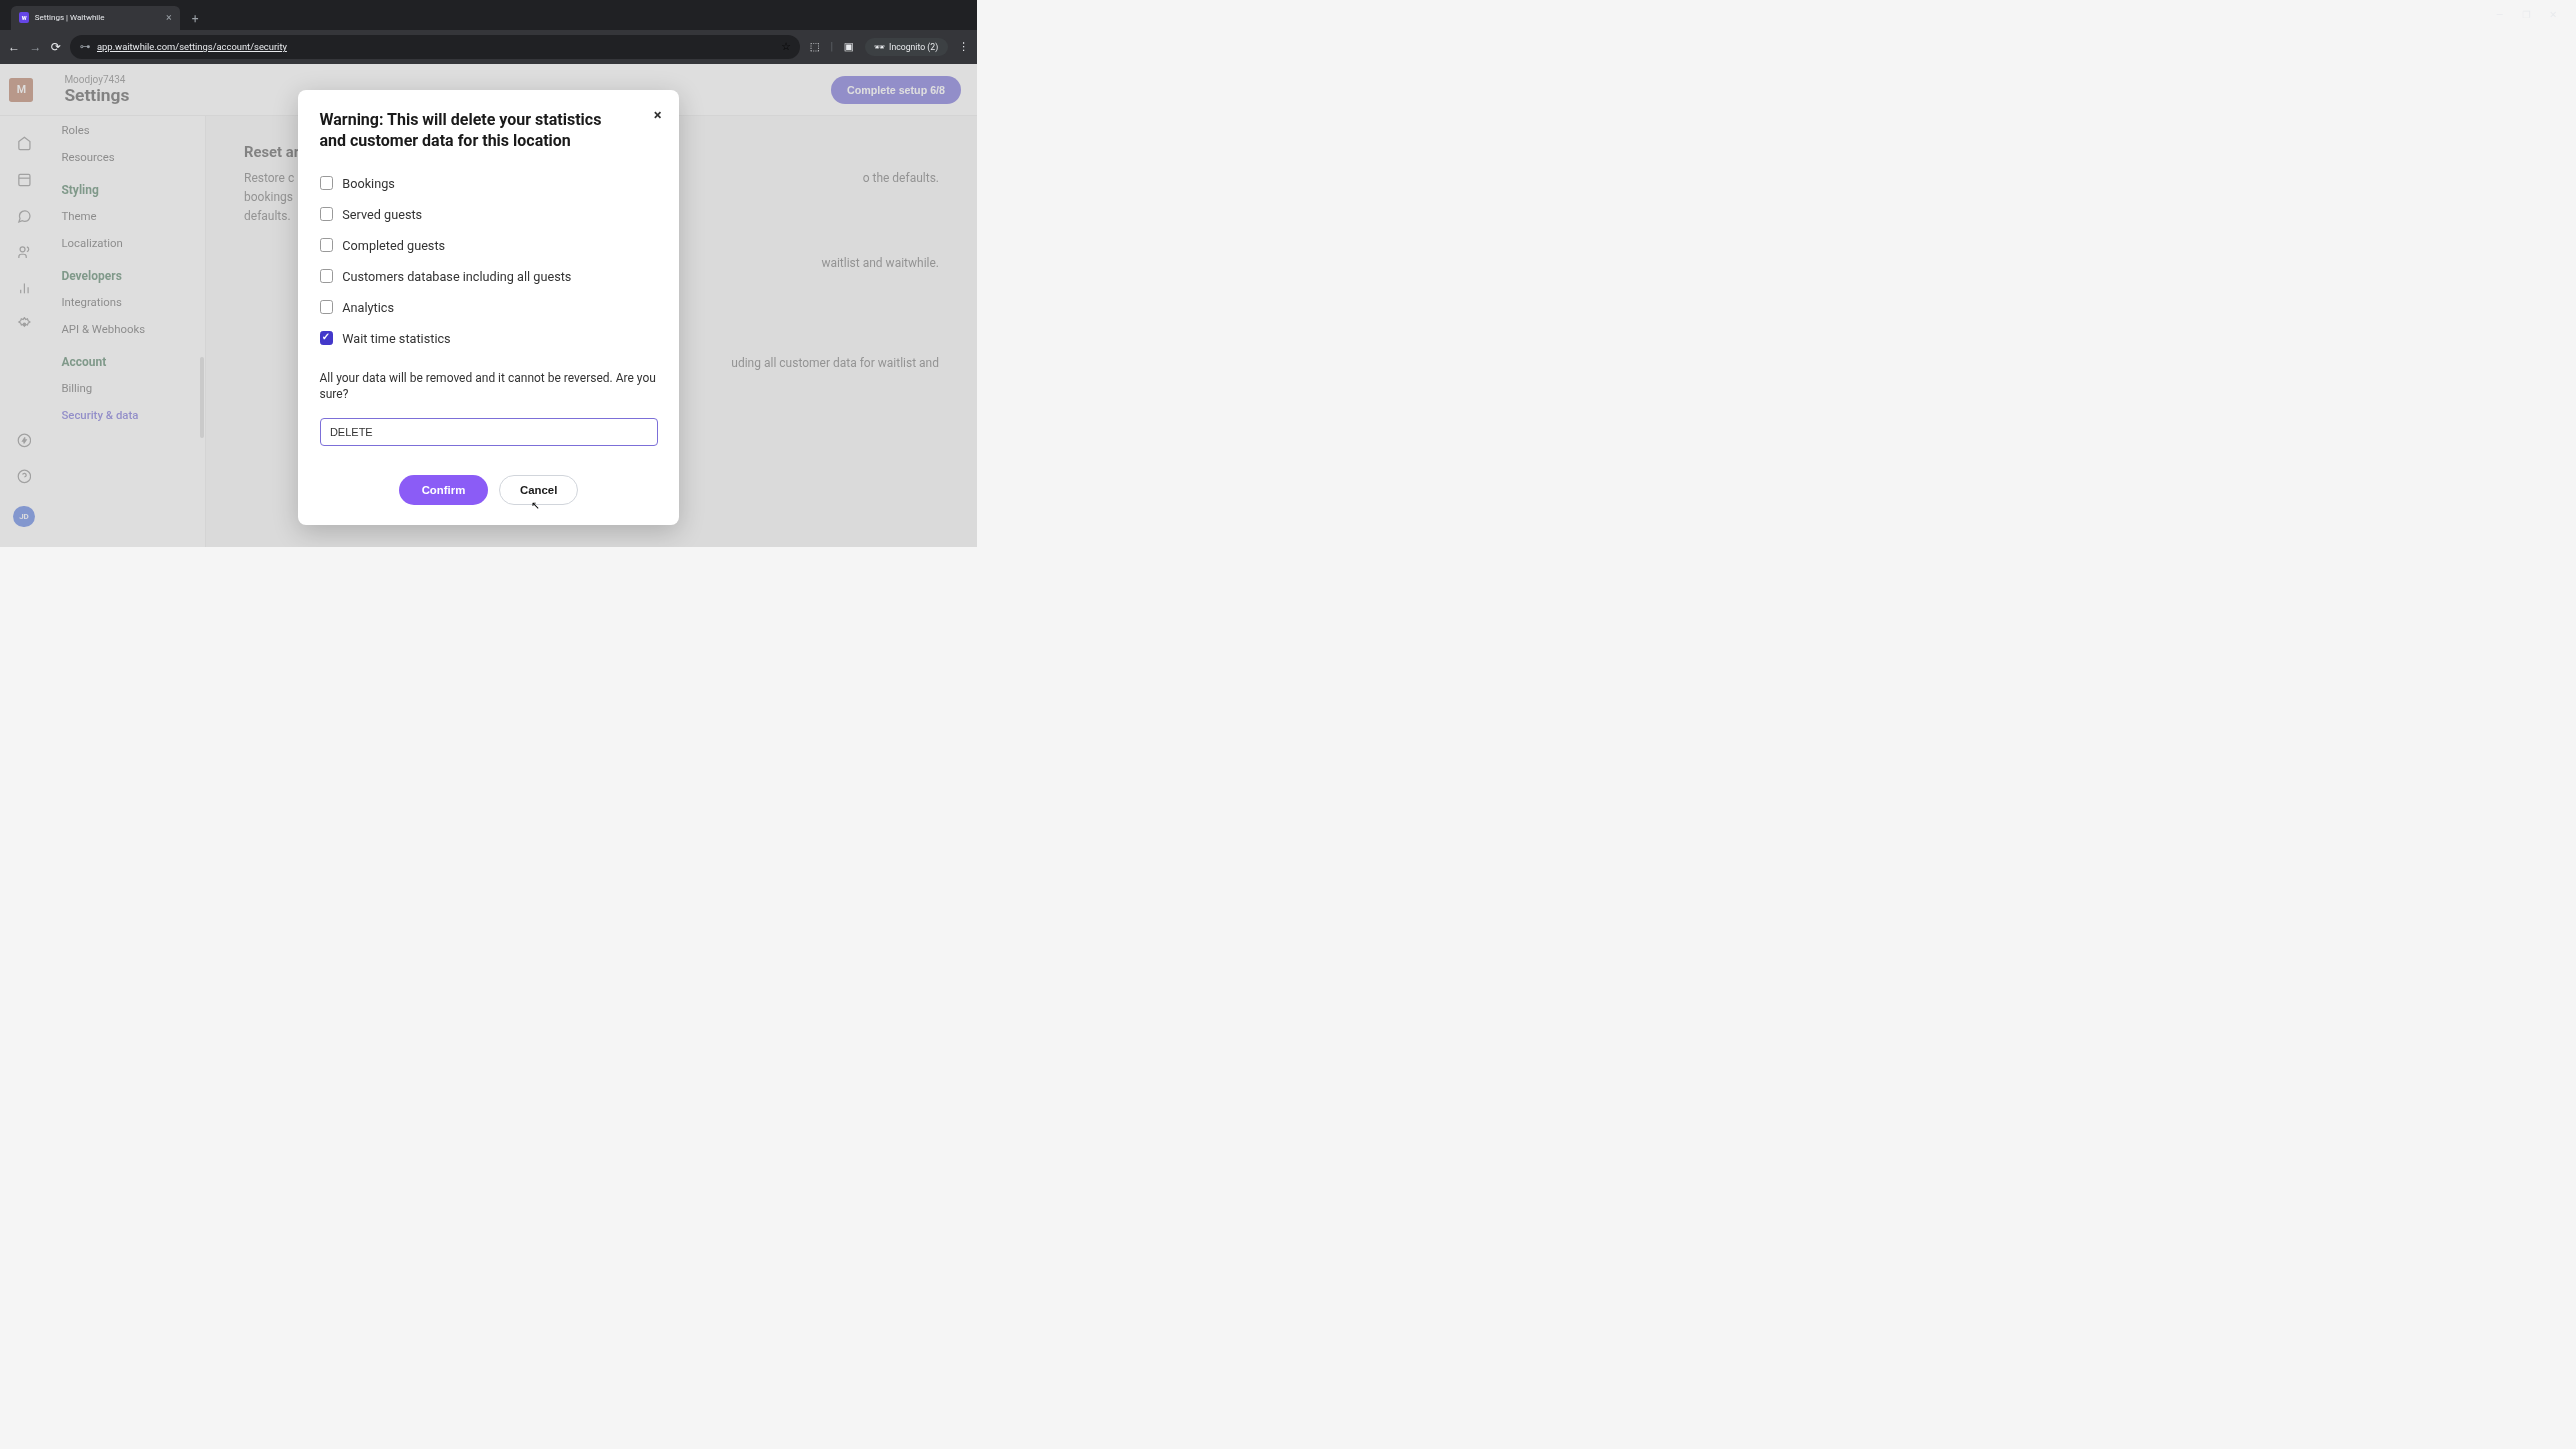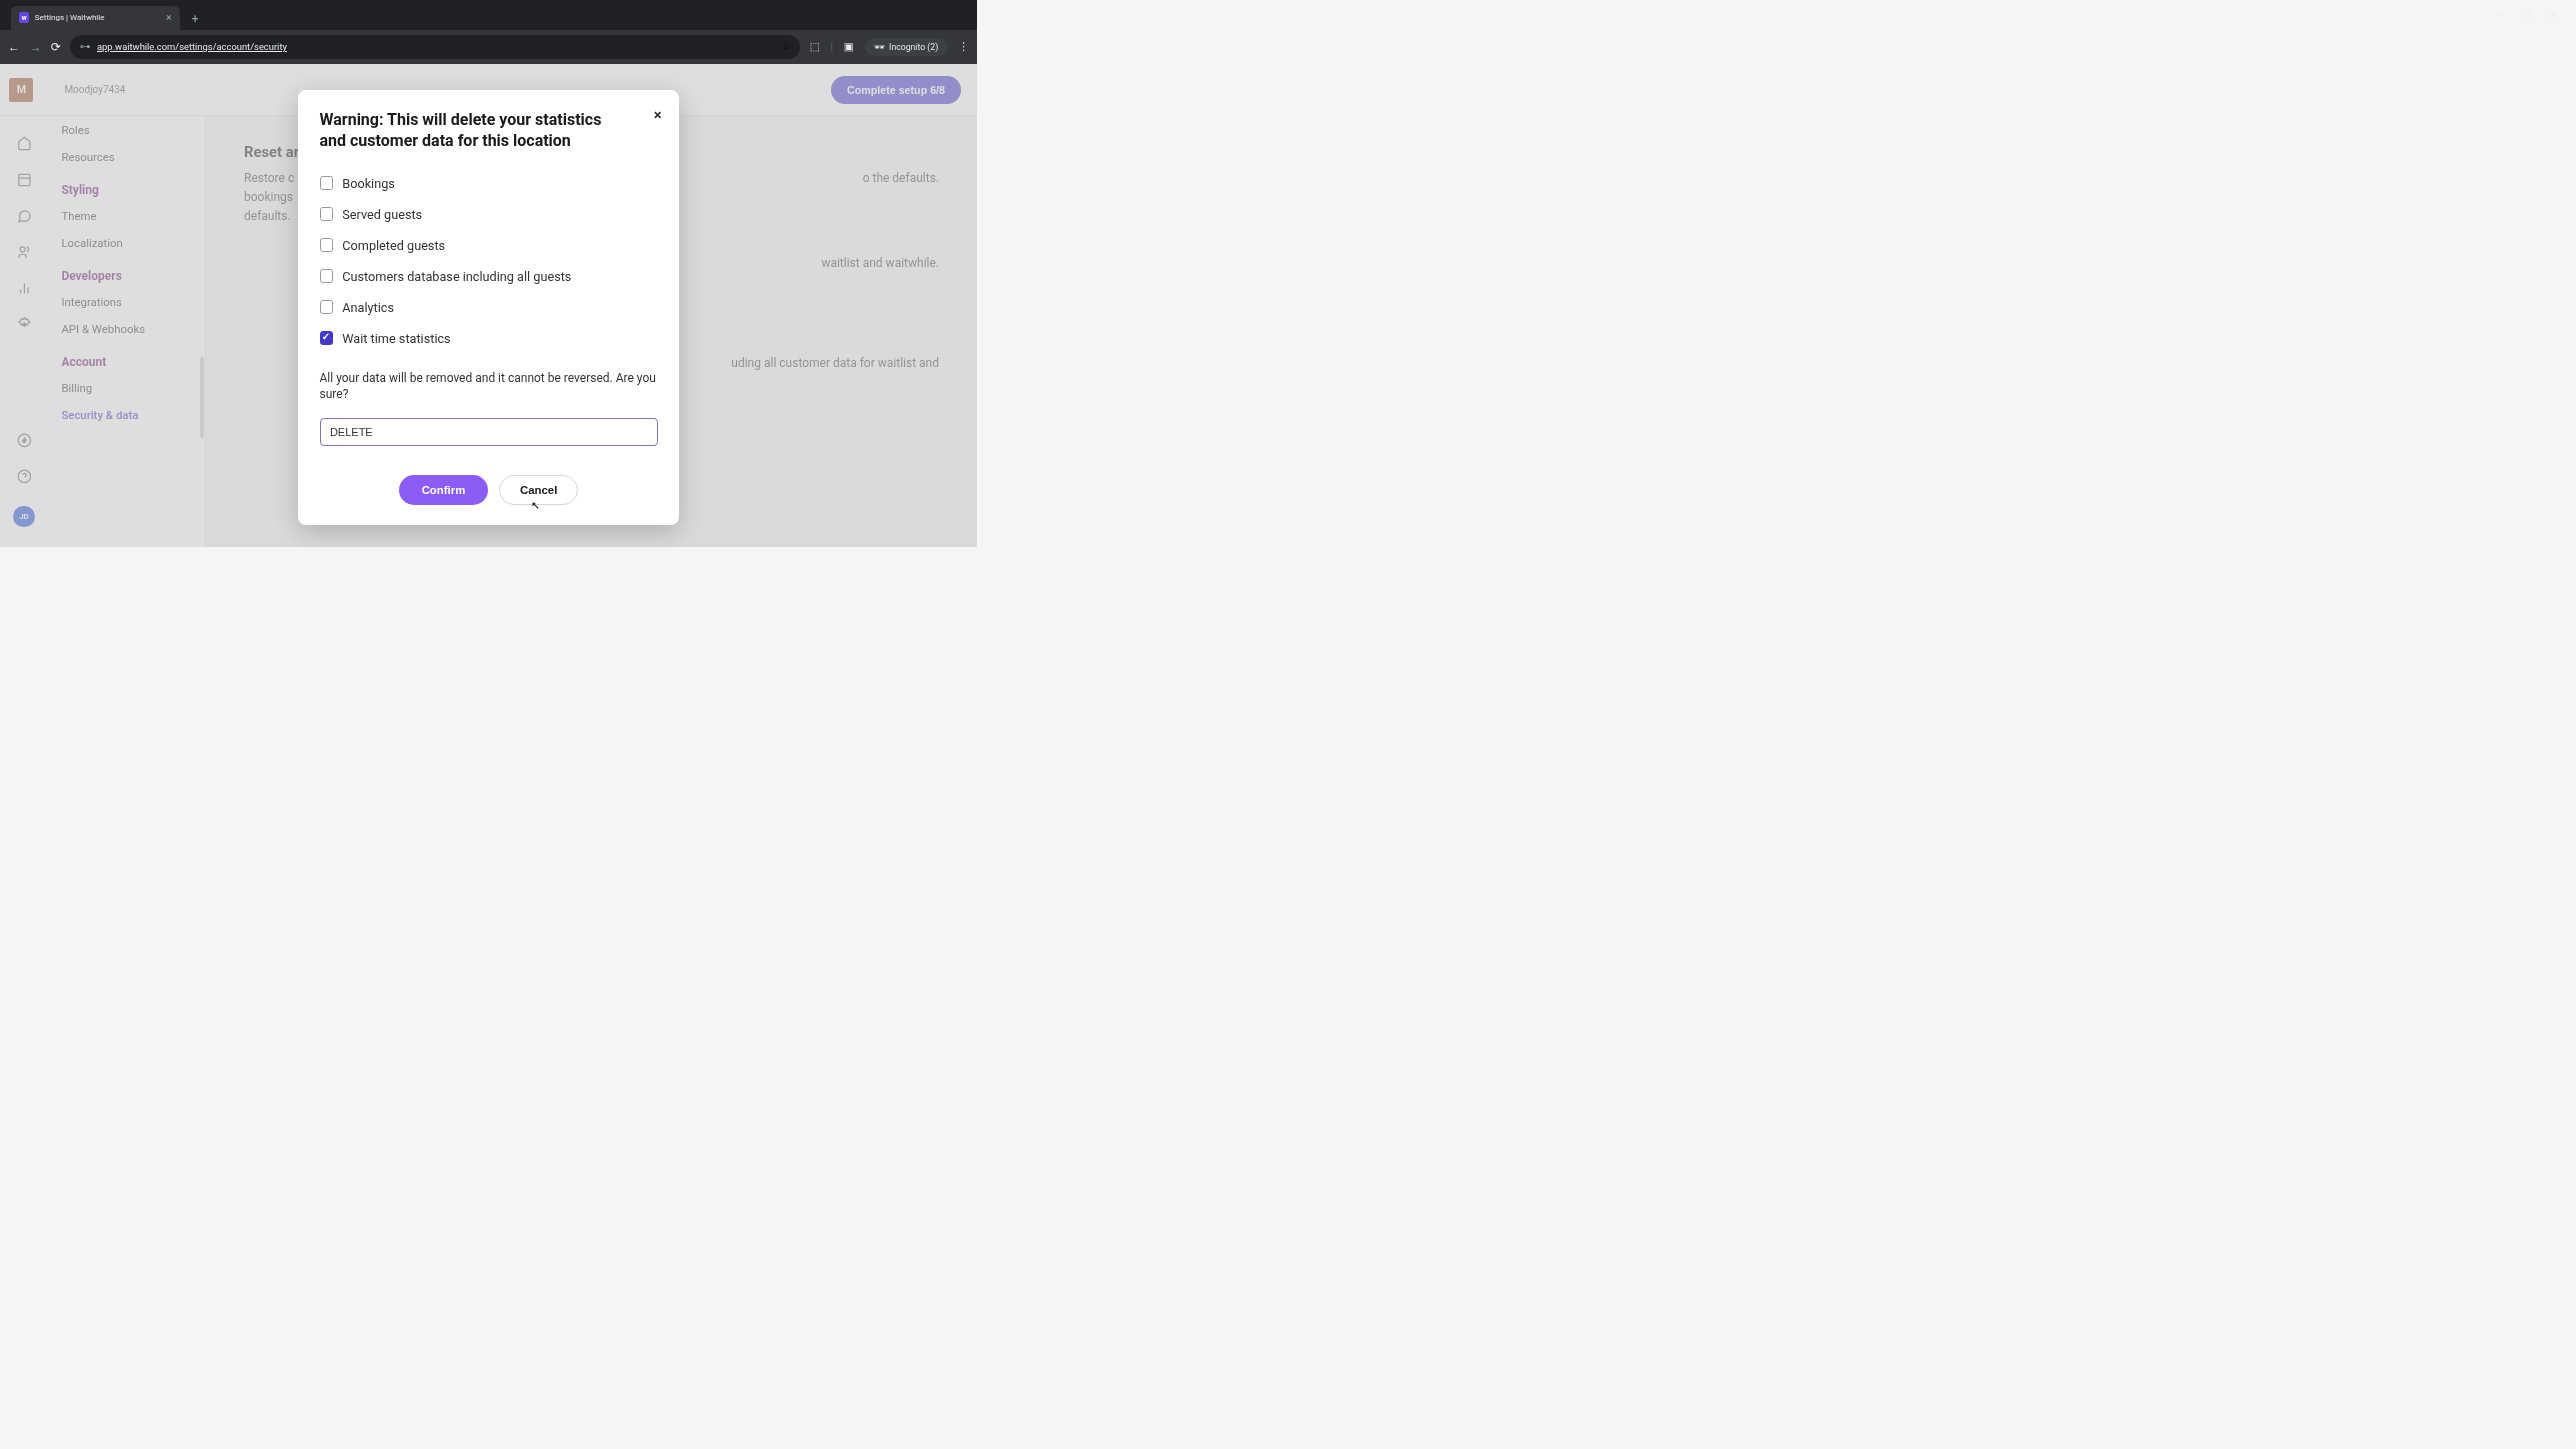--- a/index.html
+++ b/index.html
@@ -40,21 +40,21 @@
     
     .icon-rail { width: 48px; background: white; padding: 20px 0; display: flex; flex-direction: column; align-items: center; gap: 21.5px; }
     .icon-rail .rail-icon { color: #666; font-size: 13.4px; cursor: pointer; }
     .icon-rail .rail-spacer { flex: 1; }
     .rail-avatar { width: 21.5px; height: 21.5px; border-radius: 50%; background: #1d4ed8; color: white; display: flex; align-items: center; justify-content: center; font-size: 8px; font-weight: 600; }
     .rail-gear { color: #c026d3; }
     
     .sidebar { width: 158px; background: white; border-right: 0.7px solid #e5e5e5; padding: 0 0 13.4px 0; overflow-y: auto; position: relative; }
     .sidebar-inner { padding-left: 13.4px; padding-right: 5.4px; }
     .sidebar-item { font-size: 11.4px; color: #333; padding: 6.7px 0; cursor: pointer; }
-    .sidebar-heading { font-size: 12px; font-weight: 700; color: #701a75; padding: 12px 0 5.4px 0; }
+    .sidebar-heading { font-size: 12px; font-weight: 700; color: #14532d; padding: 12px 0 5.4px 0; }
     .sidebar-item.active { color: #4338ca; font-weight: 500; }
     .sidebar-scrollbar { position: absolute; right: 1.3px; top: 241px; width: 4px; height: 81px; background: #ccc; border-radius: 2px; }
     
     .main-area { flex: 1; padding: 27px 38px; overflow: hidden; }
     .section-title { font-size: 14.8px; font-weight: 700; margin-bottom: 8px; color: #1a1a1a; }
     .section-desc { font-size: 12px; color: #444; line-height: 1.6; }
     .section-desc.spaced { margin-top: 27px; }
     
     
     .overlay { position: absolute; inset: 0; background: rgba(200,200,200,0.6); display: flex; justify-content: center; align-items: flex-start; }
@@ -115,20 +115,21 @@
     </div>
   </div>
 </div>
 
 <div class="app-area">
   <div class="app-content">
     <div class="app-header">
       <div class="avatar-box">M</div>
       <div class="header-text">
         <div class="subtitle">Moodjoy7434</div>
+        <div class="title">Settings</div>
       </div>
       <button class="complete-setup">Complete setup  6/8</button>
     </div>
 
     <div class="app-body">
       <div class="icon-rail">
         <span class="rail-icon">
           <svg width="14.8" height="14.8" viewBox="0 0 24 24" fill="none" stroke="currentColor" stroke-width="2">
               <path d="M3 9l9-7 9 7v11a2 2 0 01-2 2H5a2 2 0 01-2-2z"></path>
             </svg>

